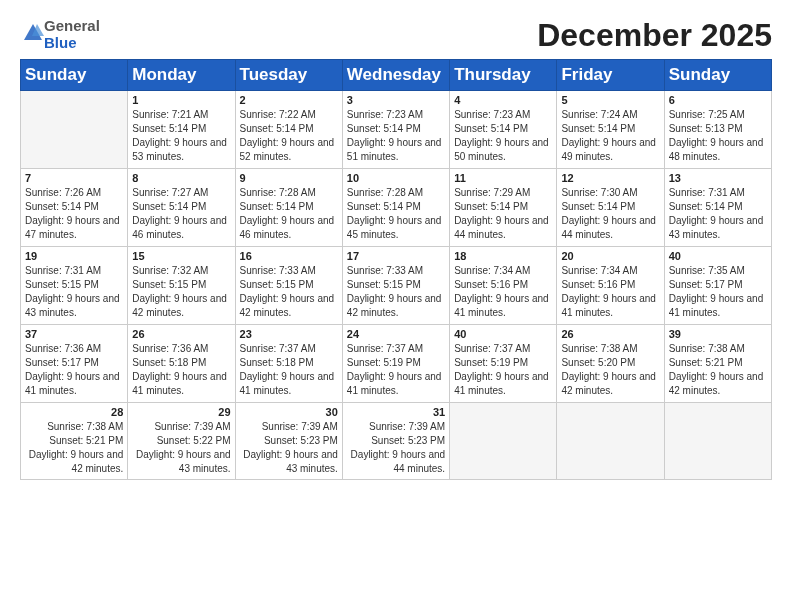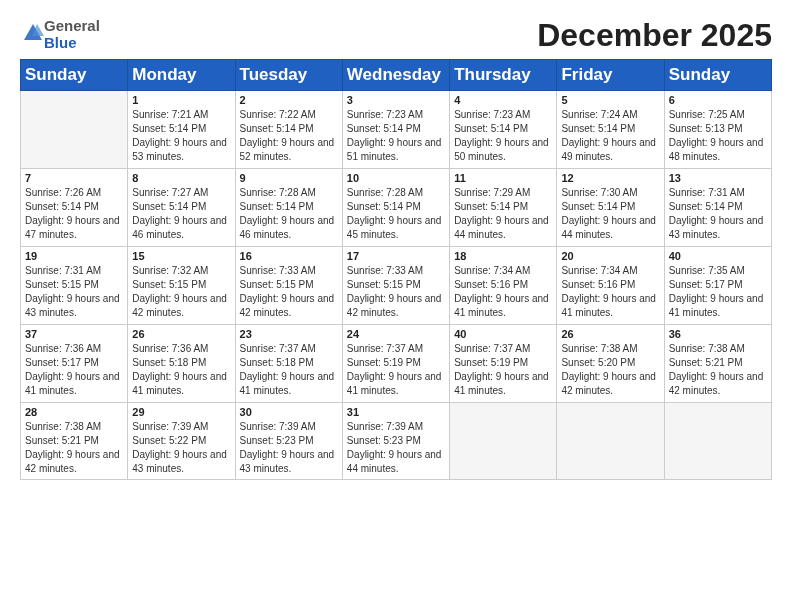--- a/index.html
+++ b/index.html
@@ -76,20 +76,21 @@
       font-size: 9px;
       color: #333;
       height: 78px;
       background: #fff;
     }
     tbody tr td.empty {
       background: #f5f5f5;
     }
     tbody tr:last-child td {
       height: 72px;
+      text-align: right;
     }
     .day-num {
       font-weight: bold;
       font-size: 11px;
       color: #222;
       display: block;
       margin-bottom: 2px;
     }
     .day-detail {
       font-size: 10px;
@@ -240,21 +241,21 @@
           </td>
           <td>
             <span class="day-num">40</span>
             <div class="day-detail">Sunrise: 7:37 AM<br>Sunset: 5:19 PM<br>Daylight: 9 hours and 41 minutes.</div>
           </td>
           <td>
             <span class="day-num">26</span>
             <div class="day-detail">Sunrise: 7:38 AM<br>Sunset: 5:20 PM<br>Daylight: 9 hours and 42 minutes.</div>
           </td>
           <td>
-            <span class="day-num">36</span>
+            <span class="day-num">39</span>
             <div class="day-detail">Sunrise: 7:38 AM<br>Sunset: 5:21 PM<br>Daylight: 9 hours and 42 minutes.</div>
           </td>
         </tr>
         <tr>
           <td>
             <span class="day-num">28</span>
             <div class="day-detail">Sunrise: 7:38 AM<br>Sunset: 5:21 PM<br>Daylight: 9 hours and 42 minutes.</div>
           </td>
           <td>
             <span class="day-num">29</span>

